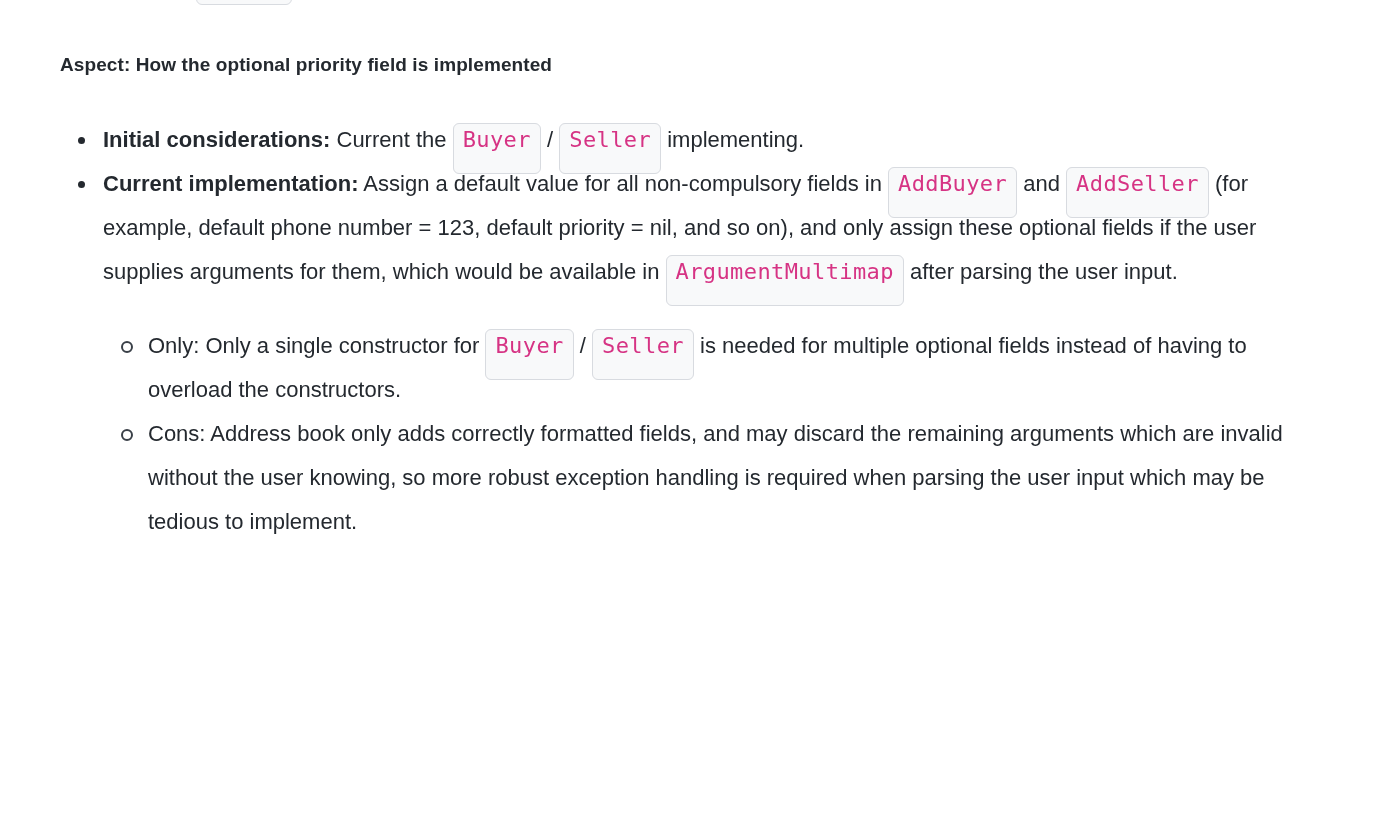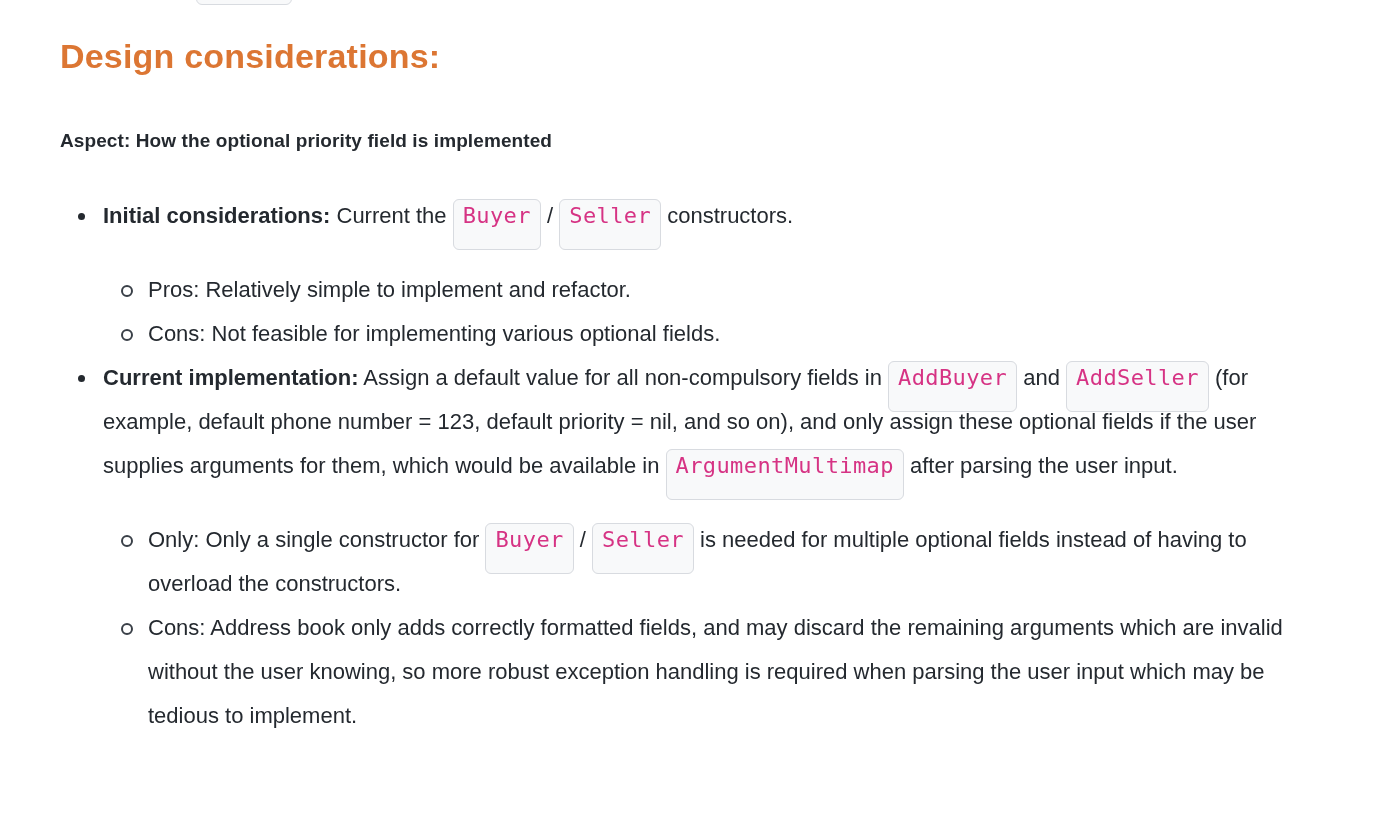--- a/index.html
+++ b/index.html
@@ -64,29 +64,24 @@
     padding:3px 9px 21px 9px;
     white-space:nowrap;
   }
 </style>
 </head>
 <body>
 
 <div class="clipped-chip"></div>
 
 <div class="doc">
-  <h2 class="section">Design considerations:</h2>
   <h4 class="aspect">Aspect: How the optional priority field is implemented</h4>
   <ul class="top">
       <li class="l1">
-        <div><strong>Initial considerations:</strong><span> Current the </span><code class="chip">Buyer</code><span> / </span><code class="chip">Seller</code><span> constructors.</span></div>
-        <ul class="sub">
-          <li class="l2"><span>Pros: Relatively simple to implement and refactor.</span></li>
-          <li class="l2"><span>Cons: Not feasible for implementing various optional fields.</span></li>
-        </ul>
+        <div><strong>Initial considerations:</strong><span> Current the </span><code class="chip">Buyer</code><span> / </span><code class="chip">Seller</code><span> implementing.</span></div>
       </li>
       <li class="l1">
         <div><strong>Current implementation:</strong><span> Assign a default value for all non-compulsory fields in </span><code class="chip">AddBuyer</code><span> and </span><code class="chip">AddSeller</code><span> (for example, default phone number = 123, default priority = nil, and so on), and only assign these optional fields if the user supplies arguments for them, which would be available in </span><code class="chip">ArgumentMultimap</code><span> after parsing the user input.</span></div>
         <ul class="sub">
           <li class="l2"><span>Only: Only a single constructor for </span><code class="chip">Buyer</code><span> / </span><code class="chip">Seller</code><span> is needed for multiple optional fields instead of having to overload the constructors.</span></li>
           <li class="l2"><span>Cons: Address book only adds correctly formatted fields, and may discard the remaining arguments which are invalid without the user knowing, so more robust exception handling is required when parsing the user input which may be tedious to implement.</span></li>
         </ul>
       </li>
     </ul>
 </div>

